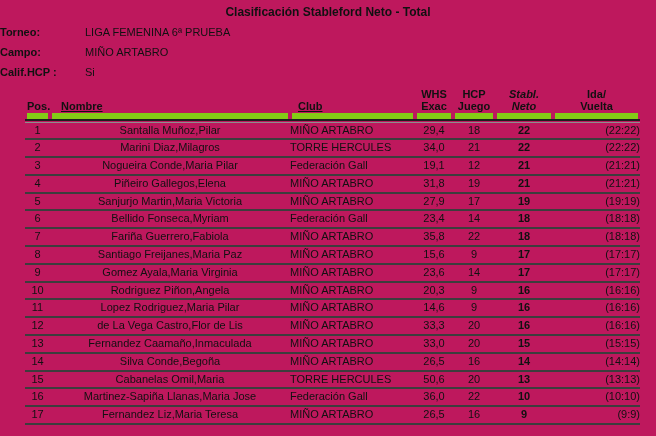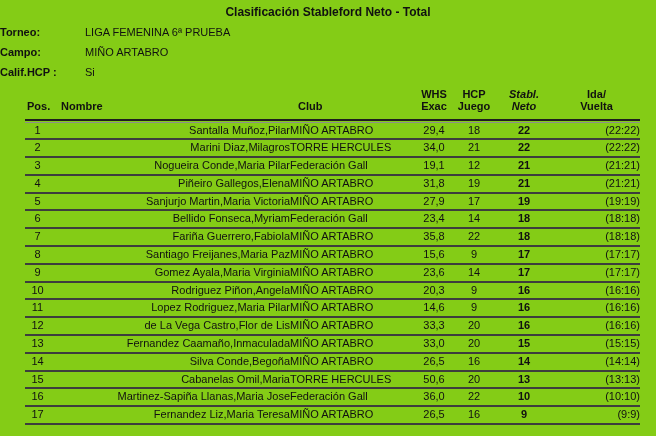--- a/index.html
+++ b/index.html
@@ -3,21 +3,21 @@
 <meta charset="utf-8">
 <style>
   * { margin: 0; padding: 0; box-sizing: border-box; }
   html, body { background: #ffffff; }
   body { font-family: "Liberation Sans", "DejaVu Sans", sans-serif; color: #111111; }
 
   .page {
     position: relative;
     width: 656px;
     height: 436px;
-    background: #84cc16;
+    background: #be185d;
     overflow: hidden;
   }
 
   .doc-title {
     position: absolute;
     top: 5px; left: 0;
     width: 100%;
     text-align: center;
     font-size: 12px;
     font-weight: bold;
@@ -42,41 +42,41 @@
 
   th { vertical-align: bottom; font-weight: bold; padding: 0; }
   th .hd {
     border-bottom: 6px solid #84cc16;
     padding-bottom: 1px;
     margin: 0 2px;
     line-height: 12px;
     white-space: pre-line;
   }
   th.al { text-align: left; }
-  th.al .hd { padding-left: 9px; }
+  th.al .hd { padding-left: 9px; text-decoration: underline; }
   th.club-h .hd { padding-left: 6px; }
   th.italic .hd { font-style: italic; }
 
   tr.sep td {
     height: 2px;
     border-top: 2px solid #1e1e1e;
     border-bottom: 1px solid #8d8d8d;
     padding: 0;
   }
 
   tbody tr.datarow td {
     height: 15.8px;
     line-height: 15.8px;
     border-bottom: 2px solid #3d3d3d;
     padding: 0;
     white-space: nowrap;
     overflow: hidden;
   }
   td.c-pos   { text-align: center; }
-  td.c-name  { text-align: right; padding-left: 11px; margin-top: 12px; }
+  td.c-name  { text-align: center; padding-left: 11px; margin-top: 12px; }
   td.c-club  { text-align: left; padding-left: 8px; }
   td.c-whs   { text-align: center; }
   td.c-hcp   { text-align: center; }
   td.c-stabl { text-align: center; font-weight: bold; }
   td.c-ida   { text-align: right; padding-right: 3px; }
   th.c-pos-h { text-align: center; }
 </style>
 </head>
 <body>
 

